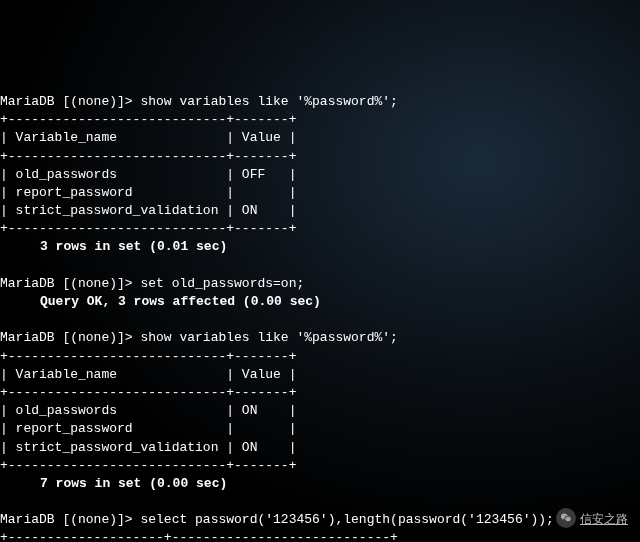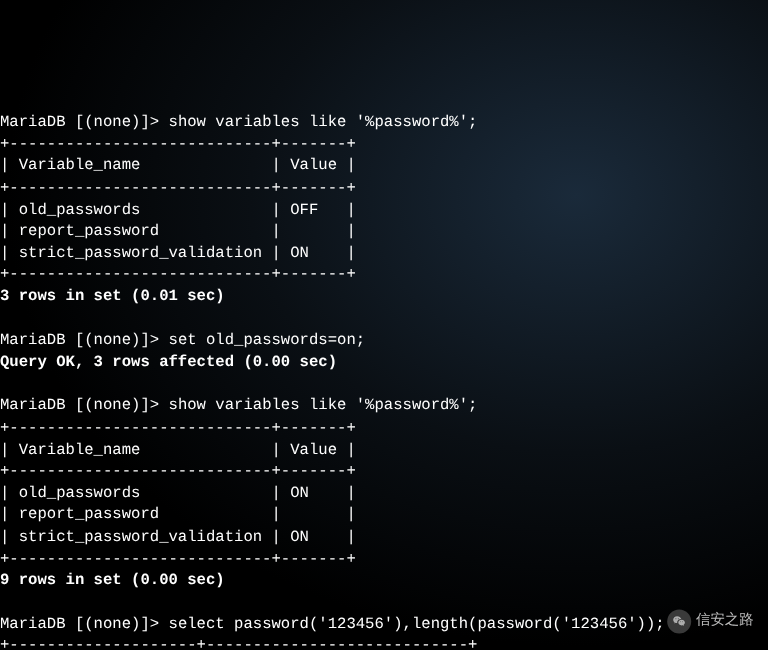--- a/index.html
+++ b/index.html
@@ -15,32 +15,34 @@
       overflow: hidden;
       white-space: pre;
       position: relative;
     }
     .term {
       padding: 2px 0 0 0;
     }
     .bold {
       font-weight: bold;
       color: #fff;
+      padding-left: 40px;
     }
     .watermark {
       position: absolute;
       right: 12px;
       bottom: 14px;
       display: flex;
-      align-items: flex-start;
+      align-items: flex-end;
       gap: 4px;
       color: #ddd;
       font-family: sans-serif;
       font-size: 12px;
       opacity: 0.85;
+      text-decoration: underline;
     }
     .watermark .circle {
       width: 20px;
       height: 20px;
       border-radius: 50%;
       background: #444;
       display: flex;
       align-items: center;
       justify-content: center;
     }
@@ -66,21 +68,21 @@
 <span class="bold">Query OK, 3 rows affected (0.00 sec)</span>
 
 <span><span>MariaDB [(none)]&gt; </span><span>show variables like '%password%';</span></span>
 <span>+----------------------------+-------+</span>
 <span>| Variable_name              | Value |</span>
 <span>+----------------------------+-------+</span>
 <span>| old_passwords              | ON    |</span>
 <span>| report_password            |       |</span>
 <span>| strict_password_validation | ON    |</span>
 <span>+----------------------------+-------+</span>
-<span class="bold">9 rows in set (0.00 sec)</span>
+<span class="bold">7 rows in set (0.00 sec)</span>
 
 <span><span>MariaDB [(none)]&gt; </span><span>select password('123456'),length(password('123456'));</span></span>
 <span>+--------------------+----------------------------+</span>
 
 
 
 
 
 </div>
 

